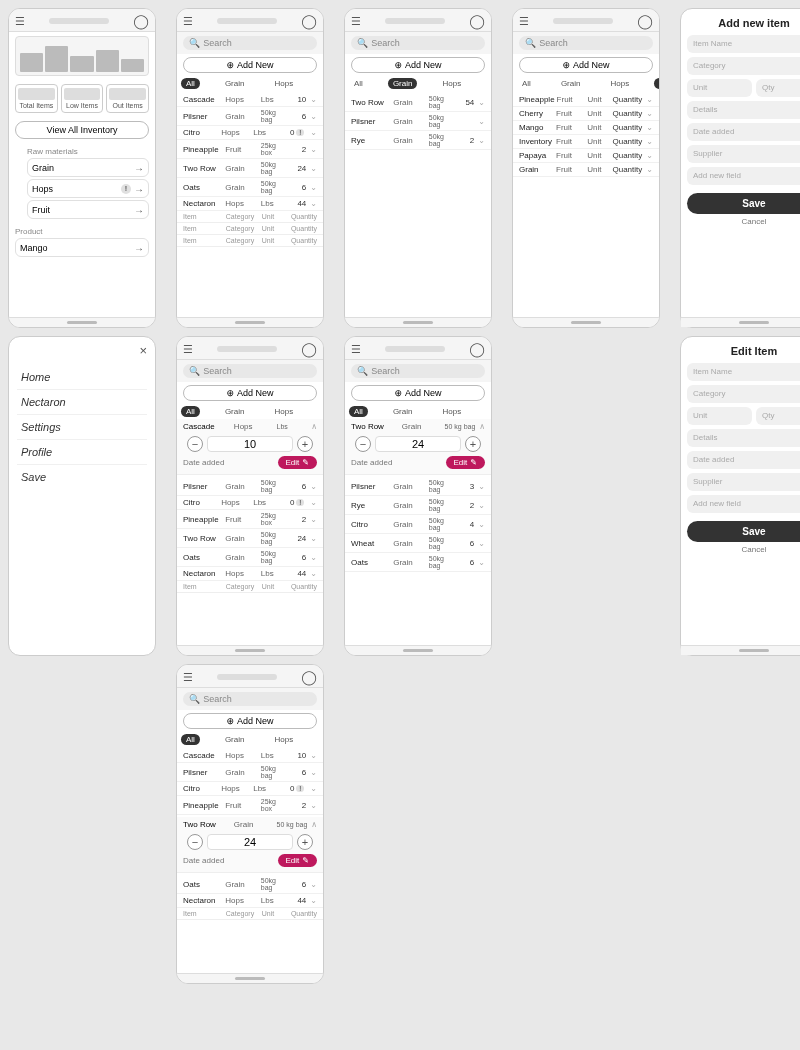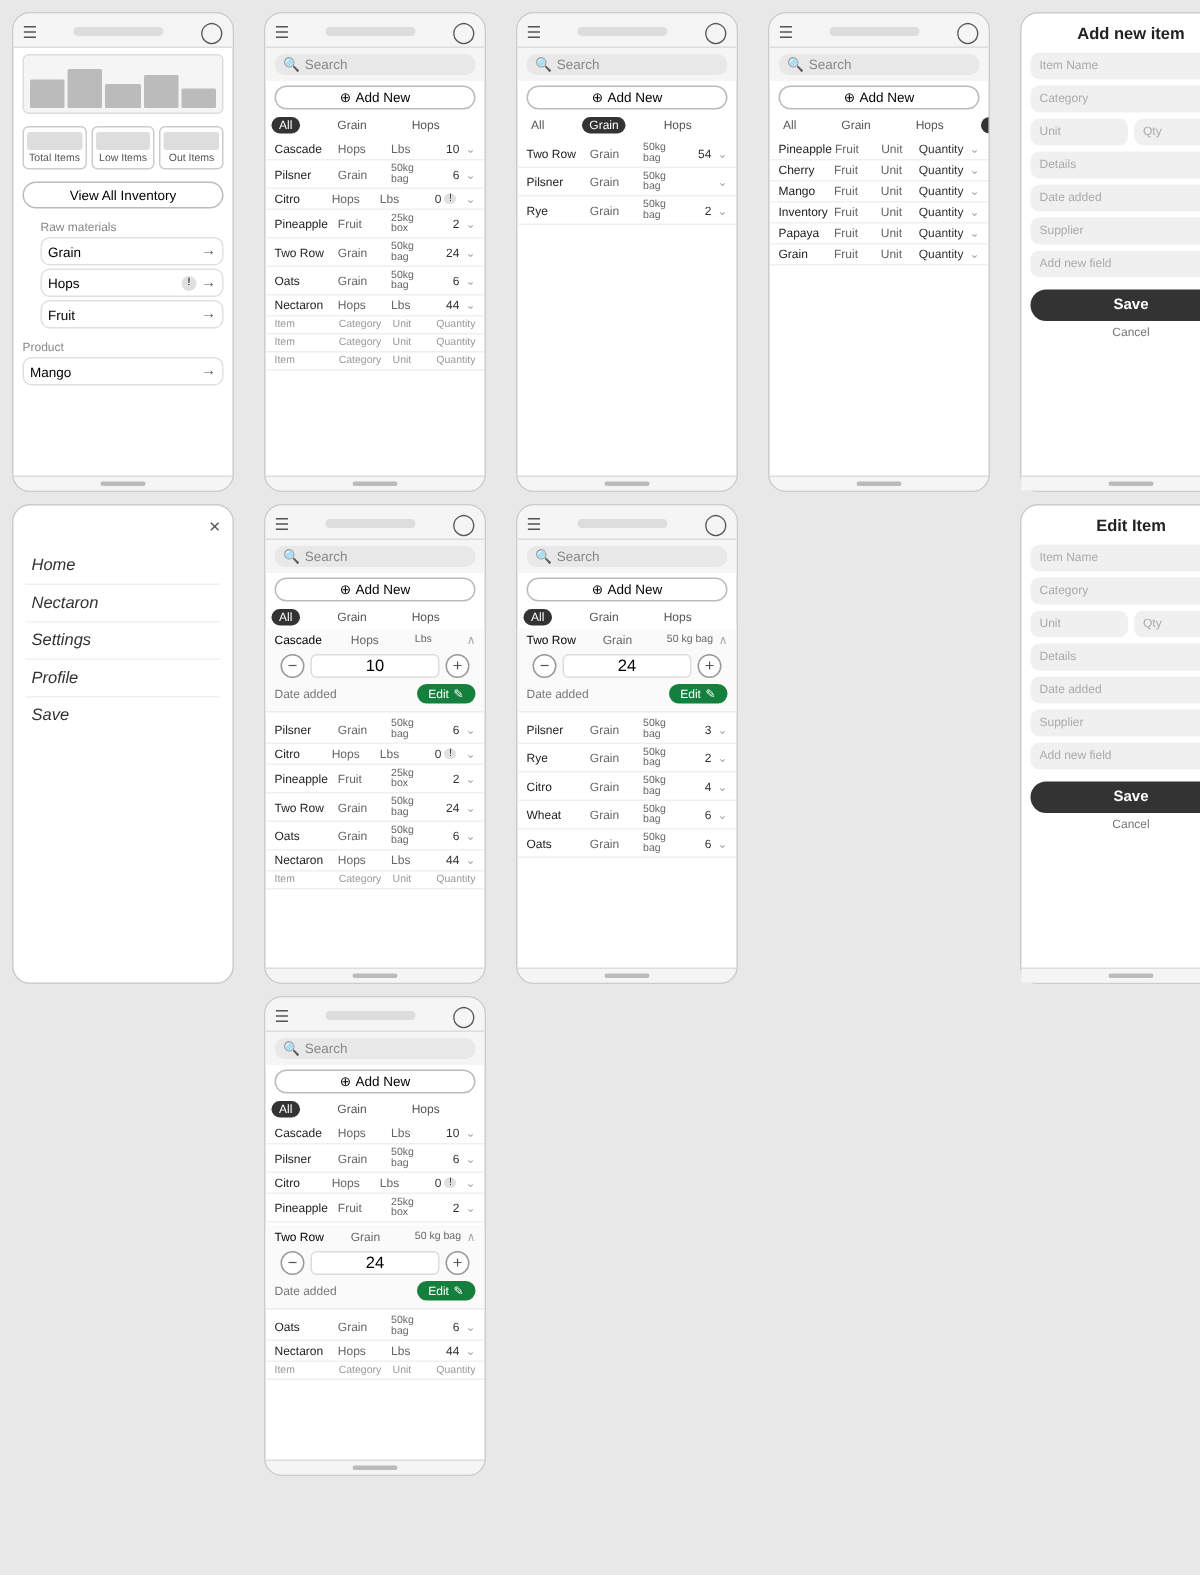--- a/index.html
+++ b/index.html
@@ -241,21 +241,21 @@
     }
     .date-edit-row {
       display: flex;
       align-items: center;
       justify-content: space-between;
       padding: 2px 0;
       font-size: 8px;
       color: #777;
     }
     .edit-btn {
-      background: #15803d;
+      background: #be185d;
       color: #fff;
       border-radius: 10px;
       padding: 2px 8px;
       font-size: 8px;
       cursor: pointer;
       border: none;
       display: inline-flex;
       align-items: flex-start;
       gap: 3px;
     }

